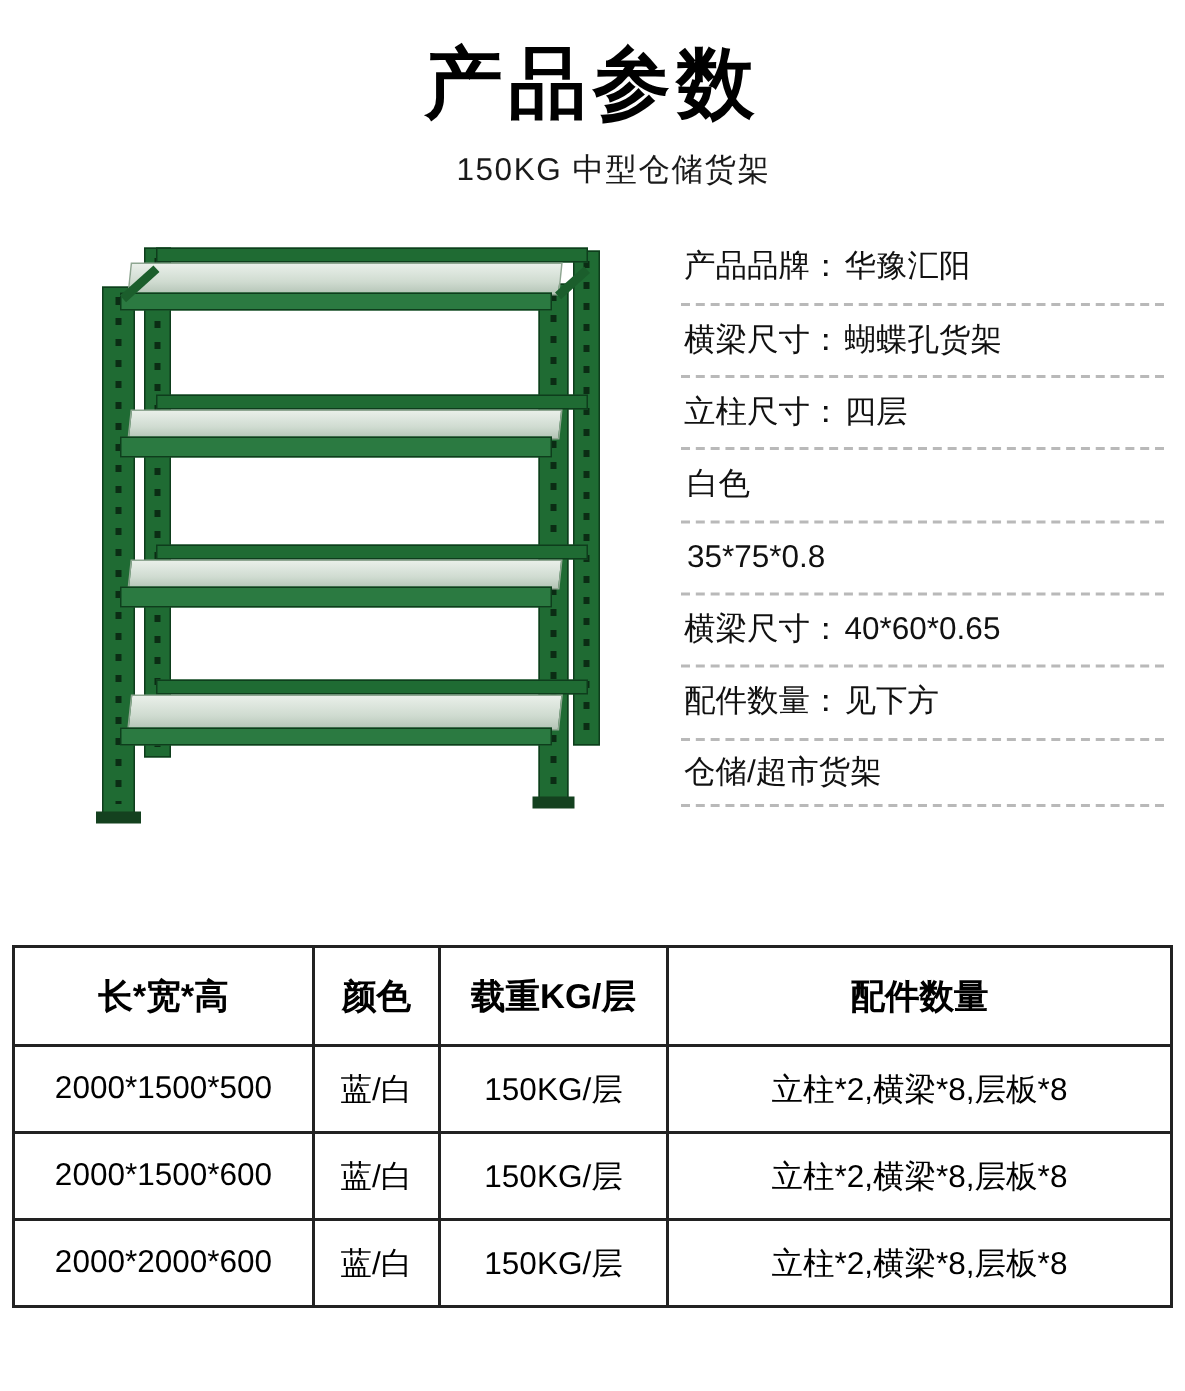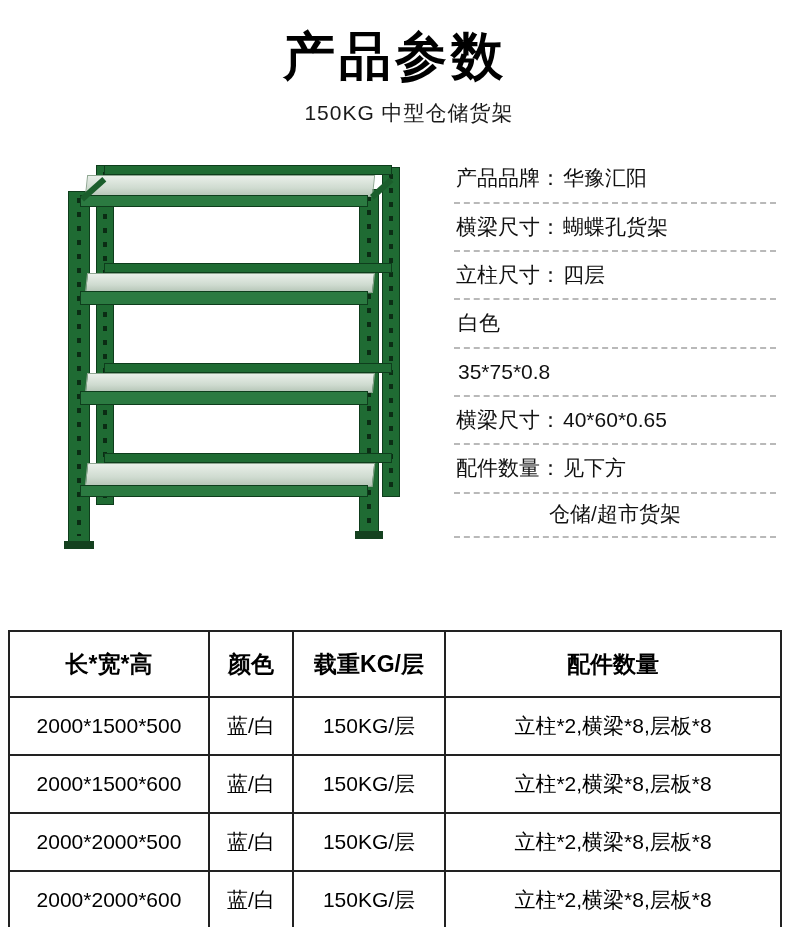--- a/index.html
+++ b/index.html
@@ -130,21 +130,21 @@
     white-space: nowrap;
     color: #111111;
   }
   .spec-value {
     color: #111111;
     margin-left: 2px;
   }
   .spec-extra {
     padding: 6px 2px 8px 2px;
     font-size: 21px;
-    text-align: center;
+    text-align: left;
     border-bottom: 2px dashed #b9b9b9;
   }
 
   
   .table-wrap {
     position: absolute;
     left: 8px;
     right: 8px;
     top: 630px;
   }
@@ -296,26 +296,20 @@
           <td>150KG/层</td>
           <td>立柱*2,横梁*8,层板*8</td>
         </tr>
         <tr>
           <td>2000*1500*600</td>
           <td>蓝/白</td>
           <td>150KG/层</td>
           <td>立柱*2,横梁*8,层板*8</td>
         </tr>
         <tr>
-          <td>2000*2000*500</td>
-          <td>蓝/白</td>
-          <td>150KG/层</td>
-          <td>立柱*2,横梁*8,层板*8</td>
-        </tr>
-        <tr>
           <td>2000*2000*600</td>
           <td>蓝/白</td>
           <td>150KG/层</td>
           <td>立柱*2,横梁*8,层板*8</td>
         </tr>
       </tbody>
     </table>
   </div>
 
 </div>

